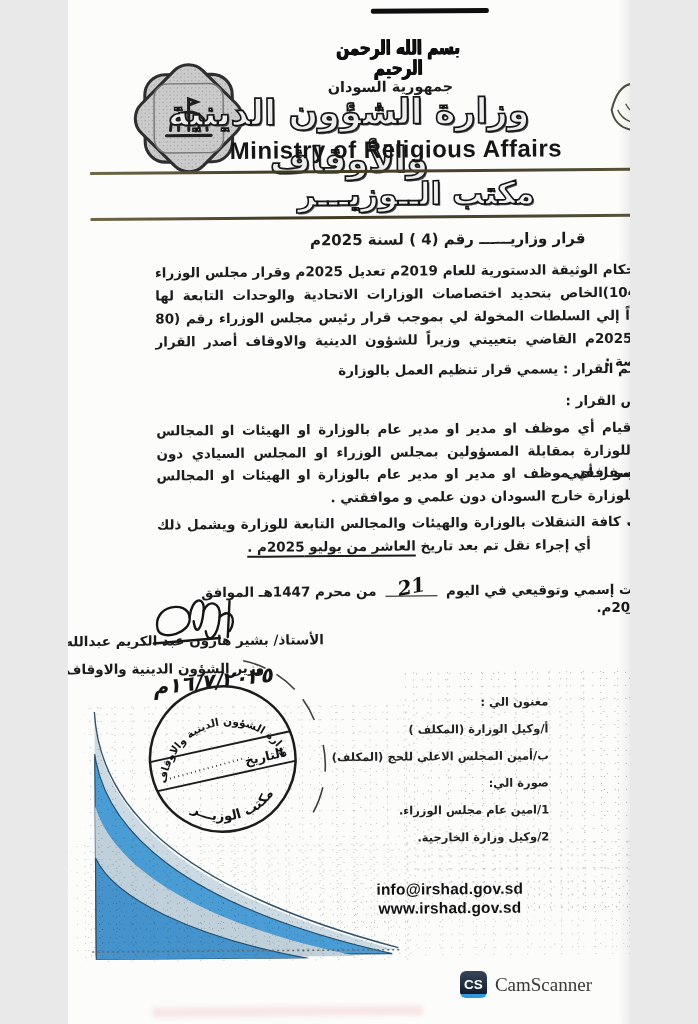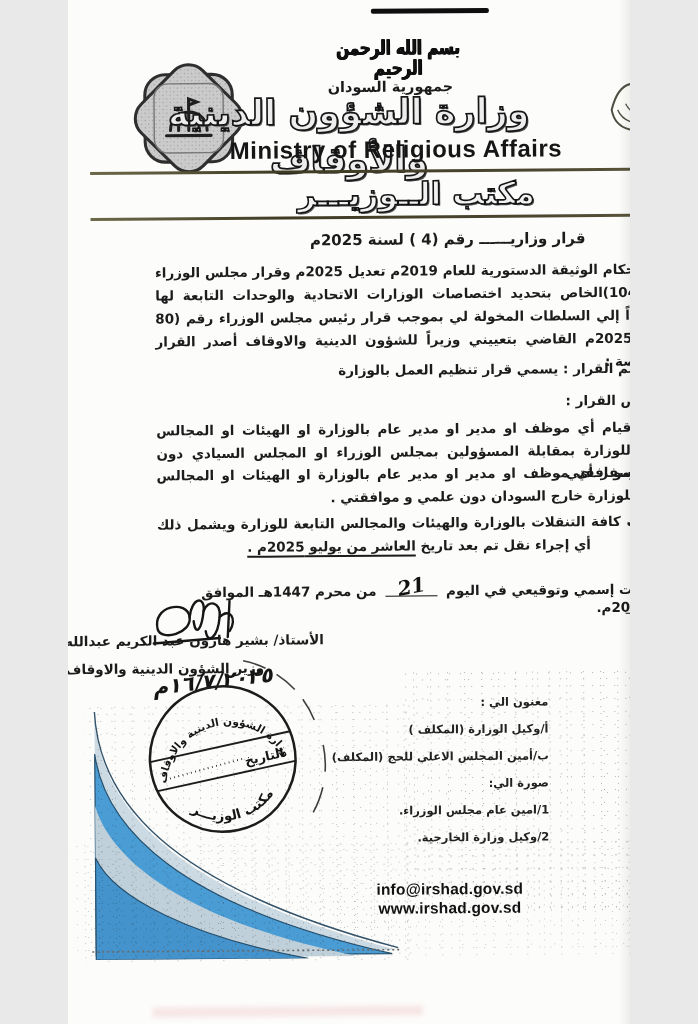--- a/index.html
+++ b/index.html
@@ -231,14 +231,18 @@
       <div>info@irshad.gov.sd</div>
       <div>www.irshad.gov.sd</div>
     </div>
 
     <div class="abs speckle speckle-a"></div>
     <div class="abs speckle speckle-b"></div>
     <div class="abs speckle speckle-c"></div>
     <div class="abs red-smudge"></div>
   </div>
 
+  <div class="abs camscanner">
+    <div class="cs-badge">CS</div>
+    <div class="cs-name">CamScanner</div>
+  </div>
   <div class="abs edge-shadow"></div>
 </div>
 
 </body></html>

